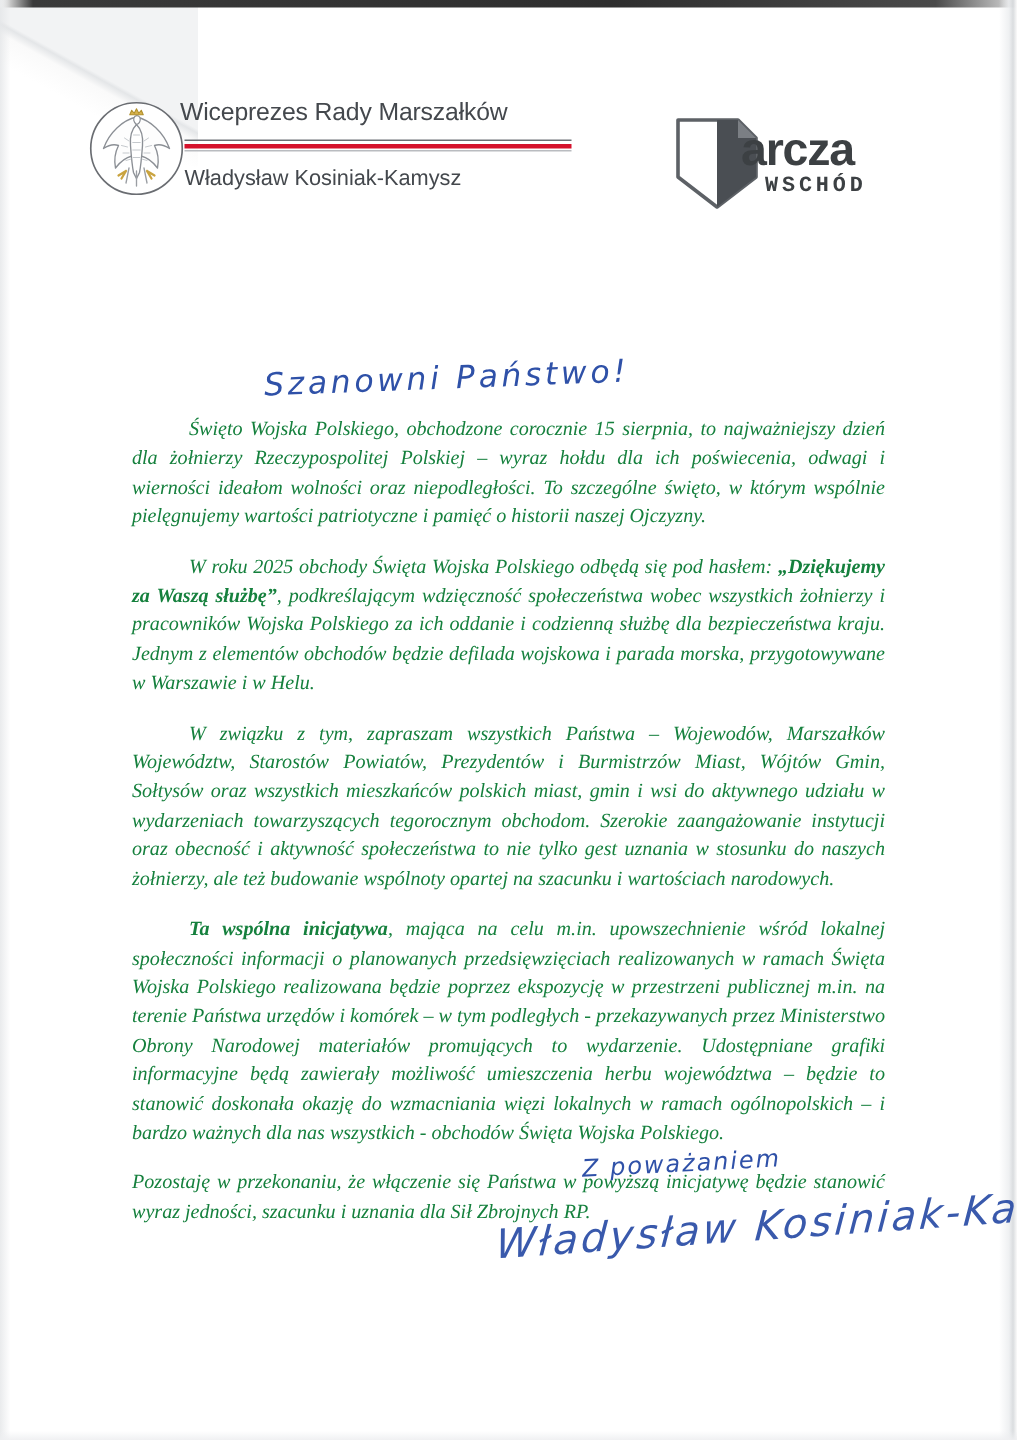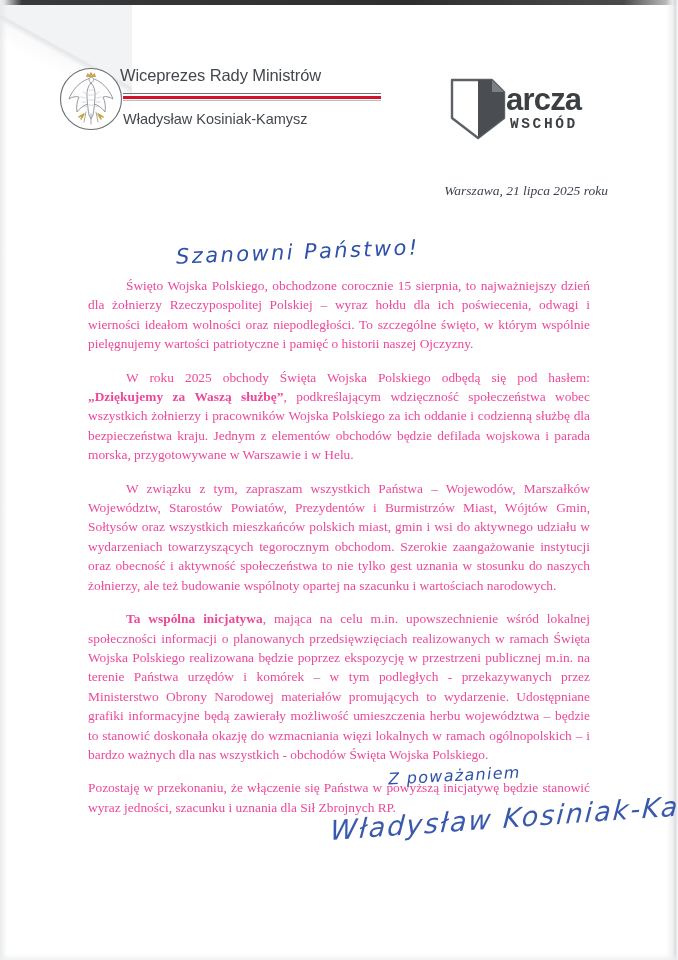--- a/index.html
+++ b/index.html
@@ -114,21 +114,21 @@
   
   .tarcza-logo {
     position: absolute;
     top: 6px;
     left: 390px;
     width: 170px;
     height: 74px;
   }
   .tarcza-word {
     position: absolute;
-    left: 58px;
+    left: 46px;
     top: 14px;
     font-family: "Liberation Sans", sans-serif;
     font-size: 31px;
     font-weight: bold;
     color: #3c4043;
     letter-spacing: -0.8px;
     line-height: 31px;
   }
   .tarcza-sub {
     position: absolute;
@@ -188,23 +188,24 @@
 
   
   .body-text {
     position: absolute;
     top: 276px;
     left: 88px;
     width: 502px;
   }
   .para {
     font-family: "Liberation Serif", serif;
+    font-style: italic;
     font-size: 13.4px;
     line-height: 19.4px;
-    color: #ec4899;
+    color: #15803d;
     text-align: justify;
     text-indent: 38px;
     margin: 0 0 14px 0;
   }
   .para.no-indent {
     text-indent: 0;
   }
   .para b {
     font-weight: bold;
   }
@@ -245,40 +246,39 @@
 
         <g stroke="#b9bdc2" stroke-width="0.55" fill="none" stroke-linecap="round">
           <path d="M25 26 L28 28 M23 31 L27 32 M24 36 L28 36 M26 41 L29.5 40"></path>
           <path d="M41 26 L38 28 M43 31 L39 32 M42 36 L38 36 M40 41 L36.5 40"></path>
           <path d="M31 24 L35 24 M30.5 29 L35.5 29 M30.5 34 L35.5 34 M30.8 39 L35.2 39"></path>
         </g>
       </svg>
     </div>
 
     <div class="header-block">
-      <div class="header-line">Wiceprezes Rady Ministrów</div>
+      <div class="header-line">Wiceprezes Rady Marszałków</div>
       <div class="rule-dark"></div>
       <div class="rule-red"></div>
       <div class="rule-grey"></div>
       <div class="minister-name">Władysław Kosiniak-Kamysz</div>
     </div>
 
     <div class="tarcza-logo">
       <svg viewBox="0 0 60 70" width="60" height="70" style="position:absolute;left:0;top:4px;" aria-hidden="true">
         <path d="M4 6 L44 6 L56 18 L56 44 L30 64 L4 44 Z" fill="#ffffff" stroke="#5d6166" stroke-width="2.4" stroke-linejoin="round"></path>
         <path d="M30 6 L44 6 L56 18 L56 44 L30 64 Z" fill="#4a4e53"></path>
         <path d="M44 6 L56 18 L44 18 Z" fill="#7b7f84"></path>
       </svg>
       <div class="tarcza-word">arcza</div>
       <div class="tarcza-sub">WSCHÓD</div>
     </div>
 
   </div>
 
-  <div class="date-line">Warszawa, 21 lipca 2025 roku</div>
 
   <div class="hand hand-salutation">Szanowni Państwo!</div>
 
   <div class="body-text">
 
     <p class="para">
       <span>Święto Wojska Polskiego, obchodzone corocznie 15 sierpnia, to najważniejszy dzień dla żołnierzy Rzeczypospolitej Polskiej – wyraz hołdu dla ich poświecenia, odwagi i wierności ideałom wolności oraz niepodległości. To szczególne święto, w którym wspólnie pielęgnujemy wartości patriotyczne i pamięć o historii naszej Ojczyzny.</span>
     </p>
 
     <p class="para">

